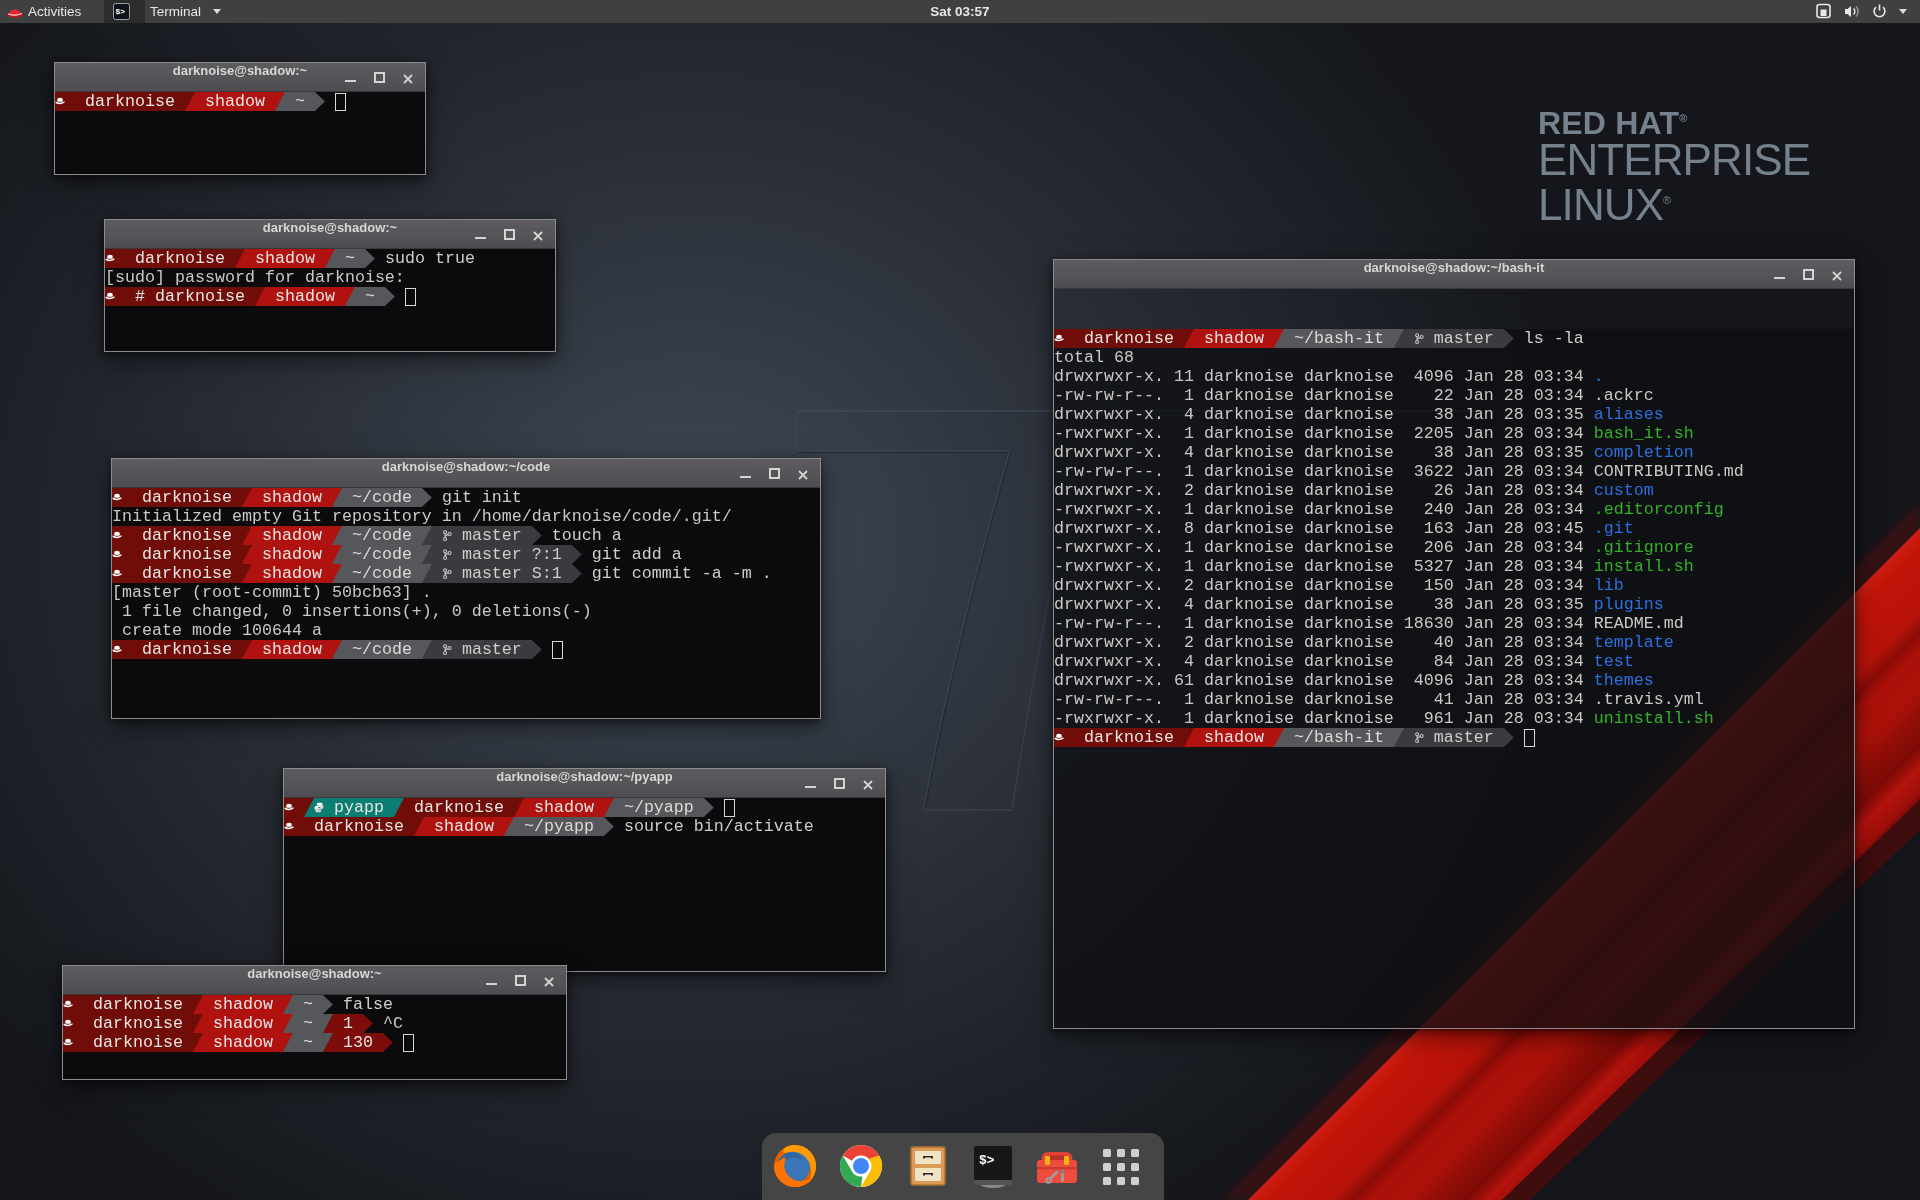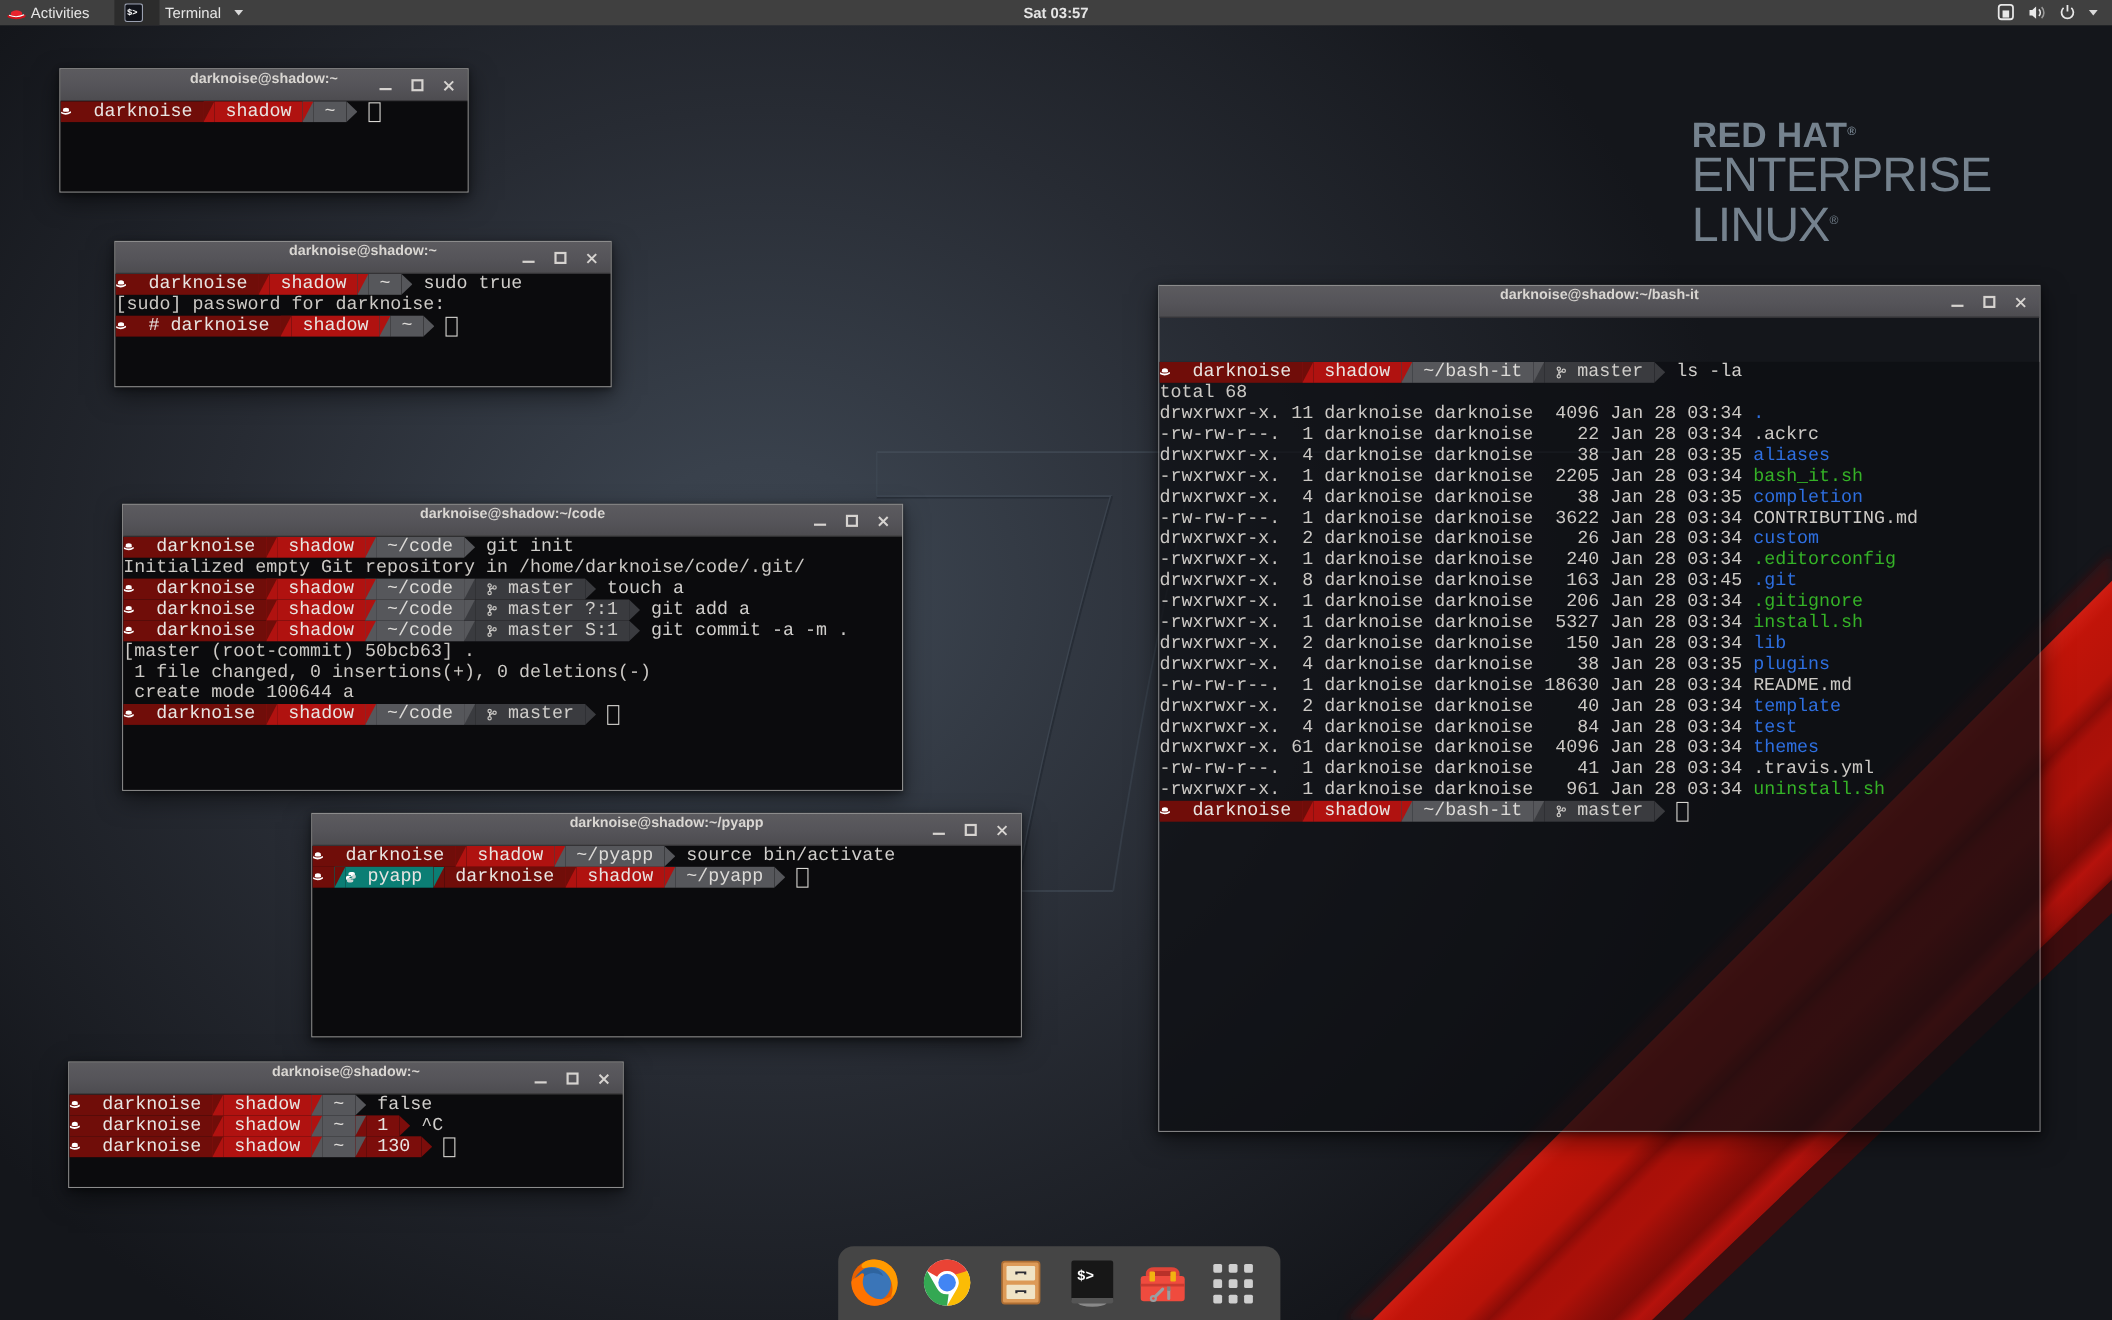--- a/index.html
+++ b/index.html
@@ -8,21 +8,21 @@
 #topbar{position:absolute;left:0;top:0;width:1920px;height:23px;background:#404040;z-index:30;
  font-family:"Liberation Sans",sans-serif;color:#e6e6e6;}
 #topbar .act{position:absolute;left:28px;top:0;line-height:23px;font-weight:normal;font-size:13.5px;}
 #topbar .appbox{position:absolute;left:104px;top:0;width:41px;height:23px;background:#2c2c2c;}
 #topbar .appname{position:absolute;left:150px;top:0;line-height:23px;font-weight:normal;font-size:13.5px;}
 #topbar .clock{position:absolute;left:880px;width:160px;text-align:center;top:0;line-height:23px;font-weight:bold;font-size:13.5px;}
 .tri{display:inline-block;width:0;height:0;border-left:4.5px solid transparent;border-right:4.5px solid transparent;border-top:5.5px solid #dadada;}
 #topbar .tri1{position:absolute;left:213px;top:9px;}
 #topbar .tri2{position:absolute;left:1899px;top:9px;}
 
-.win{position:absolute;border:1px solid #8c8c8c;box-shadow:0 8px 22px rgba(0,0,0,.5),0 2px 6px rgba(0,0,0,.45);z-index:10;background:#404040;}
+.win{position:absolute;border:1px solid #8c8c8c;box-shadow:0 8px 22px rgba(0,0,0,.5),0 2px 6px rgba(0,0,0,.45);z-index:10;background:#c4b5fd;}
 .tbar{position:absolute;left:0;top:0;right:0;height:28px;background:linear-gradient(#5c5b5f 0%,#555459 55%,#4d4c50 100%);border-bottom:1px solid #39383b;}
 .tbar .t{display:block;text-align:center;line-height:28px;color:#d9d6d2;font:bold 13px "Liberation Sans",sans-serif;}
 .content{position:absolute;left:0;right:0;top:29px;bottom:0;background:#0b0b0d;overflow:hidden;
  font-family:"Liberation Mono",monospace;font-size:16.664px;line-height:19px;color:#d0cecb;}
 .ln{height:19px;white-space:pre;}
 .sg{display:inline-block;height:19px;vertical-align:top;color:#e8e5e2;}
 .dr{background:#700d09}.rd{background:#b01210}.gy{background:#56575b}.gt{background:#3a3b3f}
 .tl{background:#0b7e74}.ex{background:#7c0d0b}
 .gy{color:#dddbd8}.gt{color:#cfcdca}
 .sep{display:inline-block;width:10px;height:19px;vertical-align:top;background:var(--b,transparent);position:relative;}
@@ -195,41 +195,41 @@
               <g fill="none" stroke="#c8c6c3" stroke-width="1.1">
                 <circle cx="3.1" cy="6.3" r="1.5"></circle>
                 <circle cx="3.1" cy="13" r="1.5"></circle>
                 <circle cx="7.6" cy="8" r="1.5"></circle>
                 <path d="M3.1 7.8v3.7M3.1 11.5c0-2 1.4-2.6 3-2.9"></path>
               </g>
             </svg></i> master </span><span class="sep arr a4"></span> <span class="cur"></span></div>
  </div>
 </div>
 
-<div class="win" style="left:283px;top:739px;width:601px;height:202px;padding-left:43px;">
+<div class="win" style="left:283px;top:768px;width:601px;height:202px;">
  <div class="tbar">
       <span class="t">darknoise@shadow:~/pyapp</span>
       <span class="bmin"></span>
       <span class="bmax"></span>
       <span class="bclo"><svg width="12" height="12">
           <path d="M2 2 L10 10 M10 2 L2 10" stroke="#d6d3d0" stroke-width="1.8"></path>
         </svg></span>
     </div>
  <div class="content">
-  <div class="ln"><span class="sg dr"><i class="ic"><svg width="10" height="19" viewBox="0 0 10 19">
-              <path d="M2.5 6.6Q5 5.1 7.5 6.6L7.9 9.2Q5 10.2 2.1 9.2Z" fill="#fff"></path>
-              <path d="M0.7 9.5Q5 11.9 9.3 9.2 10 10 9.4 10.8 5 13.5 0.8 11.2 0.2 10.2 0.7 9.5Z" fill="#fff"></path>
-            </svg></i>  darknoise </span><span class="sep p1"></span><span class="sg rd"> shadow </span><span class="sep p2"></span><span class="sg gy"> ~/pyapp </span><span class="sep arr a3"></span><span class="cmd"> source bin/activate</span></div>
   <div class="ln"><span class="sg dr"><i class="ic"><svg width="10" height="19" viewBox="0 0 10 19">
               <path d="M2.5 6.6Q5 5.1 7.5 6.6L7.9 9.2Q5 10.2 2.1 9.2Z" fill="#fff"></path>
               <path d="M0.7 9.5Q5 11.9 9.3 9.2 10 10 9.4 10.8 5 13.5 0.8 11.2 0.2 10.2 0.7 9.5Z" fill="#fff"></path>
             </svg></i> </span><span class="sep p5"></span><span class="sg tl"><i class="ic"><svg width="10" height="19" viewBox="0 0 10 19">
               <path d="M4.9 4.8c-1.5 0-2.1.7-2.1 1.5v1.2h2.3v.6H2.3c-1 0-1.8.7-1.8 2s.7 2 1.7 2h1.2v-1.4c0-1 .8-1.8 1.8-1.8h1.9c.8 0 1.5-.7 1.5-1.5V6.3c0-.8-.7-1.5-1.7-1.5z" fill="#fff"></path>
               <path d="M5.1 14.2c1.5 0 2.1-.7 2.1-1.5v-1.2H4.9v-.6h2.8c1 0 1.8-.7 1.8-2 0-1.3-.7-2-1.7-2H6.6v1.4c0 1-.8 1.8-1.8 1.8H2.9c-.8 0-1.5.7-1.5 1.5v1.1c0 .8.7 1.5 1.7 1.5z" fill="#cdd6d4"></path>
             </svg></i> pyapp </span><span class="sep p6"></span><span class="sg dr"> darknoise </span><span class="sep p1"></span><span class="sg rd"> shadow </span><span class="sep p2"></span><span class="sg gy"> ~/pyapp </span><span class="sep arr a3"></span> <span class="cur"></span></div>
+  <div class="ln"><span class="sg dr"><i class="ic"><svg width="10" height="19" viewBox="0 0 10 19">
+              <path d="M2.5 6.6Q5 5.1 7.5 6.6L7.9 9.2Q5 10.2 2.1 9.2Z" fill="#fff"></path>
+              <path d="M0.7 9.5Q5 11.9 9.3 9.2 10 10 9.4 10.8 5 13.5 0.8 11.2 0.2 10.2 0.7 9.5Z" fill="#fff"></path>
+            </svg></i>  darknoise </span><span class="sep p1"></span><span class="sg rd"> shadow </span><span class="sep p2"></span><span class="sg gy"> ~/pyapp </span><span class="sep arr a3"></span><span class="cmd"> source bin/activate</span></div>
  </div>
 </div>
 
 <div class="win" style="left:62px;top:965px;width:503px;height:113px;">
  <div class="tbar">
       <span class="t">darknoise@shadow:~</span>
       <span class="bmin"></span>
       <span class="bmax"></span>
       <span class="bclo"><svg width="12" height="12">
           <path d="M2 2 L10 10 M10 2 L2 10" stroke="#d6d3d0" stroke-width="1.8"></path>

